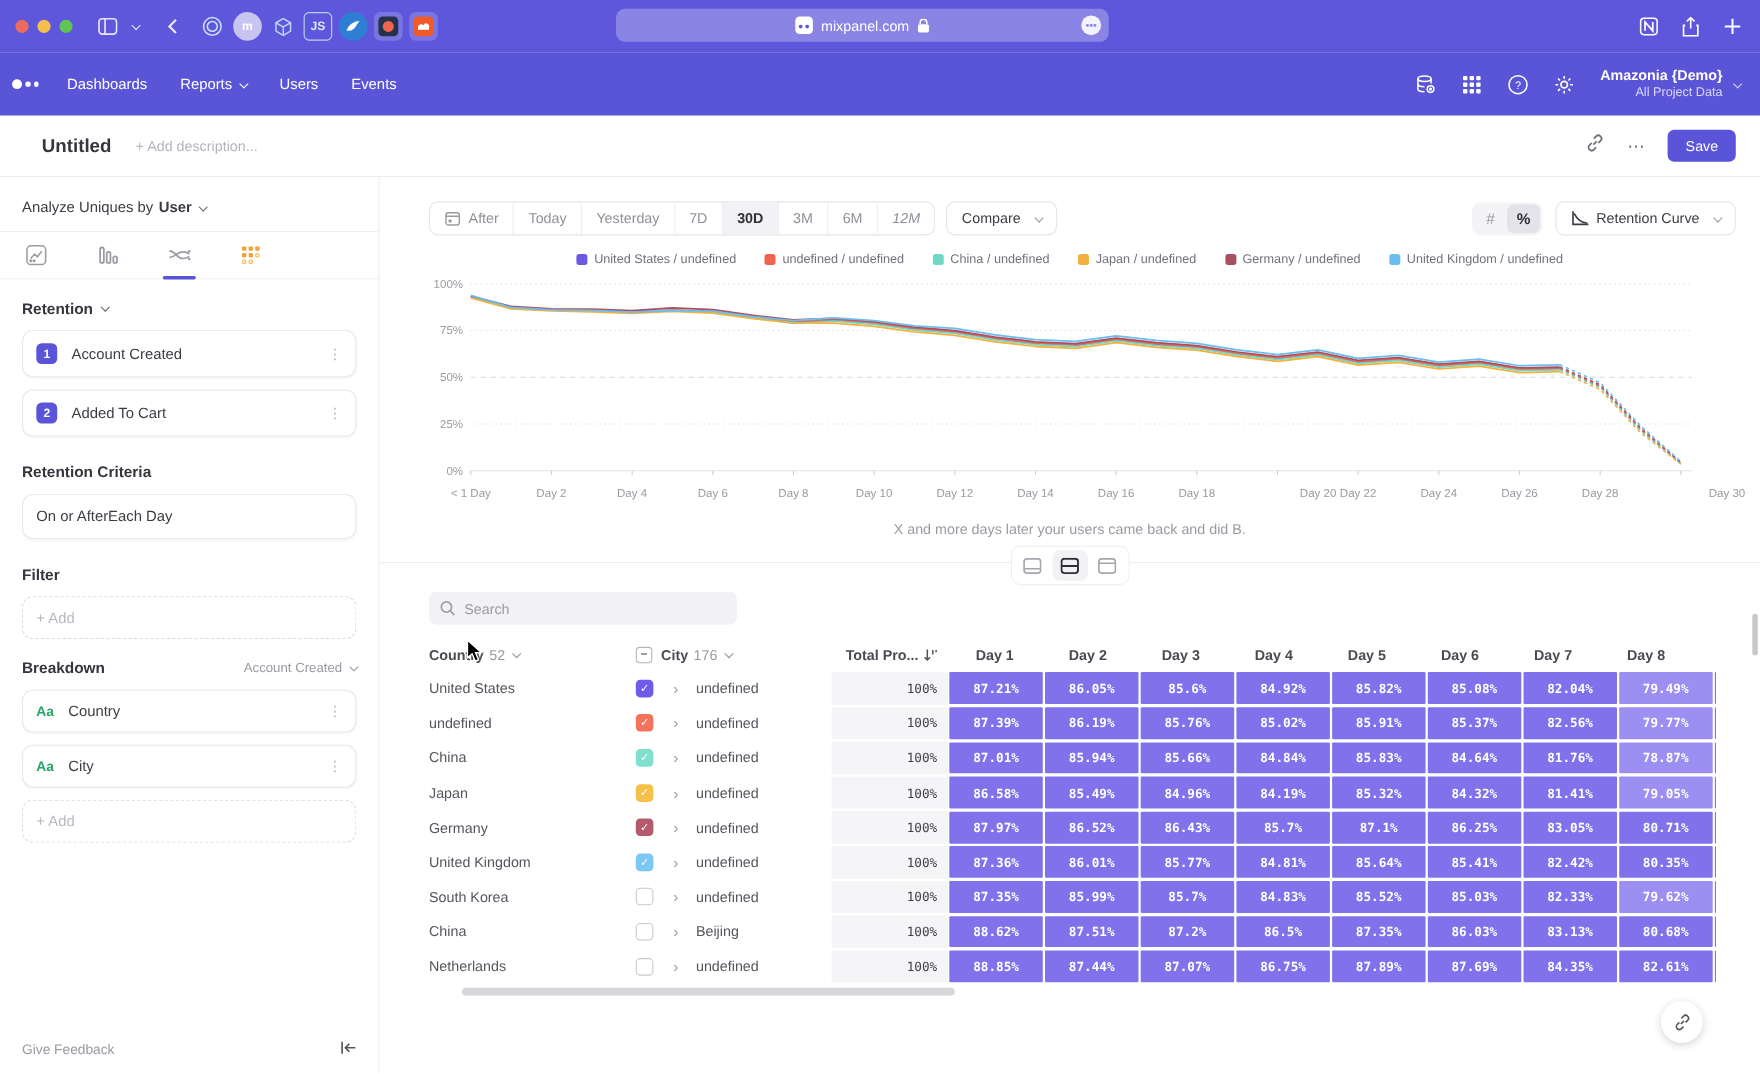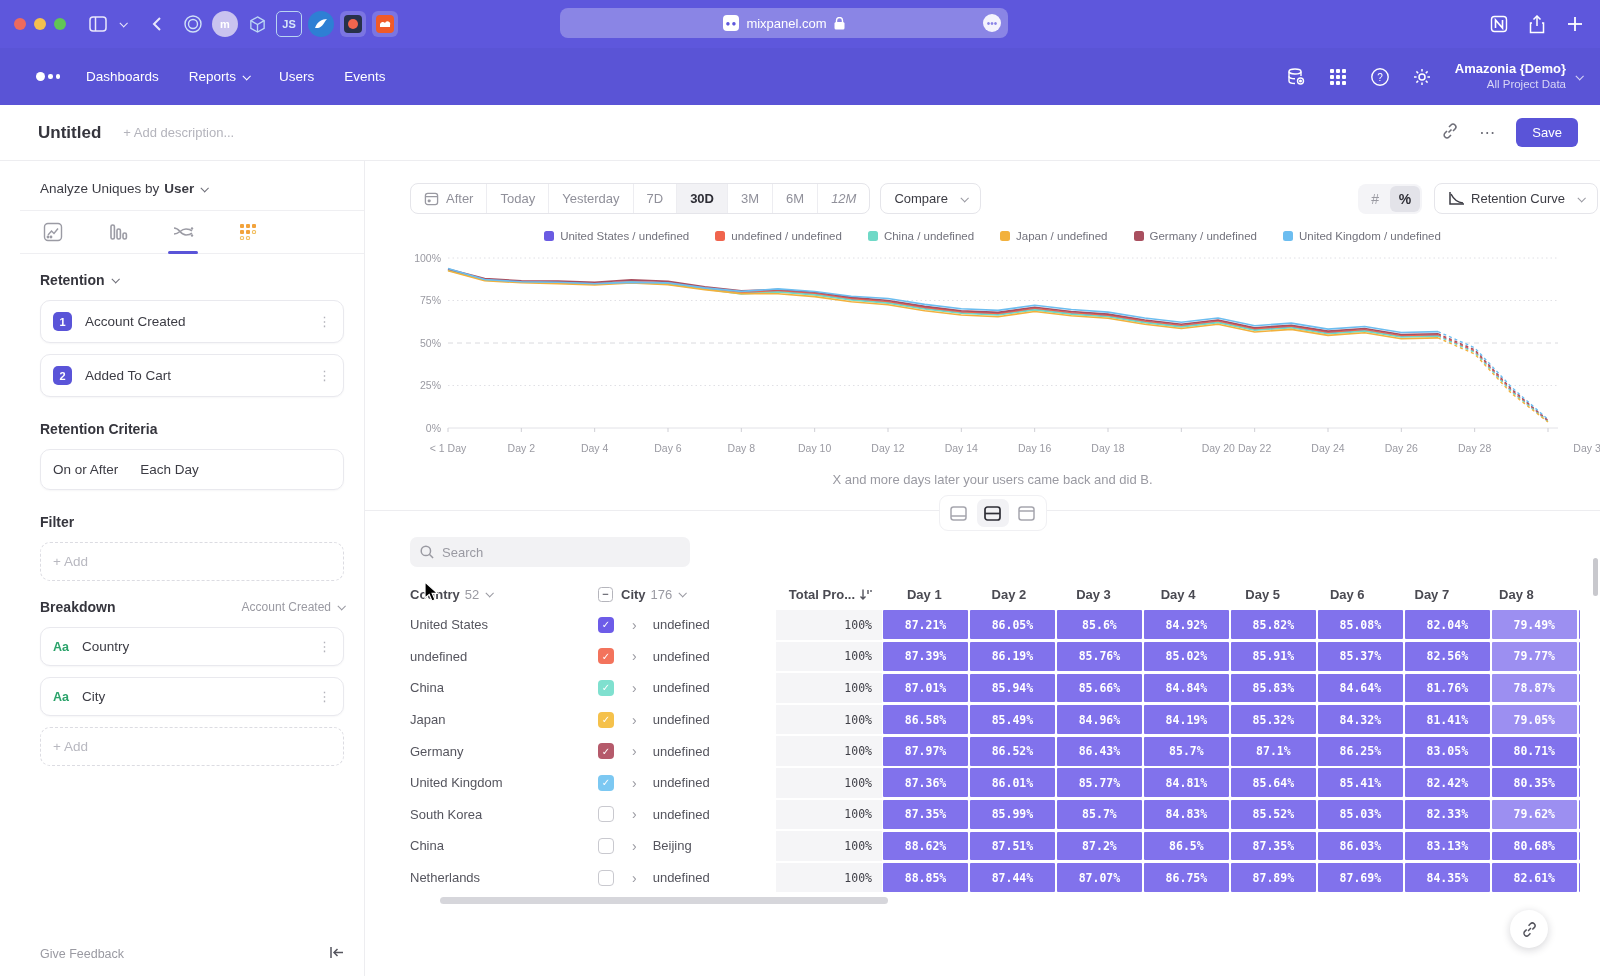--- a/index.html
+++ b/index.html
@@ -14,21 +14,21 @@
   .chrome-ic { color:#e9e7fb; display:flex; align-items:center; justify-content:center; width:28px; height:26px; margin-right:4px; }
   .ext-row { display:flex; align-items:center; gap:6px; margin-left:6px; }
   .ext { width:26px; height:26px; border-radius:6px; display:flex; align-items:center; justify-content:center; font-size:11px; font-weight:bold; }
   .url-pill { position:absolute; left:560px; top:8px; width:448px; height:30px; background:rgba(255,255,255,0.28); border-radius:8px;
     display:flex; align-items:center; justify-content:center; gap:7px; color:#fff; font-size:13px; }
   .url-fav { width:16px; height:16px; background:#fff; border-radius:4px; display:flex; align-items:center; justify-content:center; color:#5e57dc; font-size:8px; letter-spacing:1px; font-weight:bold; }
   .url-more { position:absolute; right:7px; top:6px; width:18px; height:18px; border-radius:50%; background:#f4f3fd; color:#8a84e6; font-size:10px; display:flex; align-items:center; justify-content:center; }
   .chrome-right { position:absolute; right:14px; display:flex; gap:16px; align-items:center; color:#f0effc; }
 
   
-  .app-nav { height:57px; background:#5a54d6; display:flex; align-items:center; padding:0 36px; position:relative; color:#fff; }
+  .app-nav { height:57px; background:#5a54d6; display:flex; align-items:center; padding:0 11px; position:relative; color:#fff; }
   .logo-dots { display:flex; align-items:center; gap:3px; margin-right:26px; }
   .logo-dots i { background:#fff; border-radius:50%; display:block; }
   .nav-item { color:#fff; font-size:13.5px; margin-right:30px; display:flex; align-items:center; cursor:pointer; }
   .nav-search { position:absolute; left:563px; width:437px; height:34px; top:11px; background:#4d47c6; border:1px solid #7b75e4; border-radius:8px;
     display:flex; align-items:center; justify-content:center; gap:9px; font-size:13px; color:#e6e4fa; }
   .nav-search .kbd { color:#aaa5ee; font-size:12px; }
   .nav-right { position:absolute; right:18px; display:flex; align-items:center; gap:20px; }
   .nav-ic { width:22px; height:22px; display:flex; align-items:center; justify-content:center; color:#fff; }
   .proj { text-align:right; line-height:1.25; margin-left:2px; }
   .proj .p1 { font-size:13px; font-weight:bold; }
@@ -38,40 +38,40 @@
     transform:rotate(45deg) translateY(-1px); display:inline-block; margin-left:7px; }
 
   
   .title-row { height:56px; border-bottom:1px solid #ededf0; display:flex; align-items:center; padding:0 24px 0 38px; position:relative; }
   .title { font-size:17px; font-weight:bold; color:#35353d; margin-right:22px; }
   .desc { font-size:13px; color:#b4b4bc; }
   .title-right { position:absolute; right:22px; display:flex; align-items:center; gap:20px; color:#6e6e78; }
   .save-btn { background:#5a54d8; color:#fff; font-size:13px; border:none; border-radius:6px; padding:7px 16px; cursor:pointer; }
 
   
-  .body-wrap { display:flex; height:815px;padding-left:20px; }
+  .body-wrap { display:flex; height:815px; }
   .sidebar { width:345px; border-right:1px solid #ededf0; position:relative; flex:none; }
   .main { flex:1; position:relative; }
 
   
   .sb-pad { padding:0 20px; }
   .analyze { padding:20px 20px 14px; font-size:13.5px; color:#3c3c44; display:flex; align-items:center; }
   .analyze b { margin-left:5px; }
   .tabs-row { border-top:1px solid #efeff2; border-bottom:1px solid #efeff2; display:flex; padding:0 22px; height:44px; align-items:center; gap:43px; position:relative; }
   .tab-ic { width:22px; height:22px; display:flex; align-items:center; justify-content:center; color:#9b9ba4; cursor:pointer; }
   .tab-underline { position:absolute; bottom:-1px; left:148px; width:30px; height:3px; background:#5a54d8; border-radius:2px; }
   .sb-section-title { font-size:14px; font-weight:bold; color:#35353d; display:flex; align-items:center; margin:18px 0 12px; }
   .sb-card { border:1px solid #e9e9ee; border-radius:10px; padding:11px 12px; display:flex; align-items:center; margin-bottom:11px;
     box-shadow:0 1px 2px rgba(30,30,60,0.04); background:#fff; font-size:13.5px; color:#3c3c44; }
   .step-badge { width:19px; height:19px; border-radius:5px; background:#5a54d8; color:#fff; font-size:11px; font-weight:bold;
     display:flex; align-items:center; justify-content:center; margin-right:13px; flex:none; }
   .kebab { margin-left:auto; color:#b2b2ba; font-size:13px; cursor:pointer; letter-spacing:0; }
   .aa { color:#2aa36a; font-size:12.5px; font-weight:bold; margin-right:13px; }
   .dashed-add { border:1px dashed #dcdce2; border-radius:10px; padding:11px 12px; color:#b8b8c0; font-size:13.5px; margin-bottom:11px; cursor:pointer; }
-  .crit-card { border:1px solid #e9e9ee; border-radius:10px; padding:12px; font-size:13.5px; color:#3c3c44; display:flex; gap:22px; margin-bottom:10px; box-shadow:0 1px 2px rgba(30,30,60,0.04); }
+  .crit-card { border:1px solid #e9e9ee; border-radius:10px; padding:12px; font-size:13.5px; color:#3c3c44; display:flex; margin-bottom:10px; box-shadow:0 1px 2px rgba(30,30,60,0.04); }
   .bd-head { display:flex; align-items:center; margin:18px 0 12px; }
   .bd-scope { margin-left:auto; font-size:12px; color:#9a9aa2; display:flex; align-items:center; }
   .sb-foot { position:absolute; bottom:14px; left:20px; right:20px; display:flex; align-items:center; justify-content:space-between; color:#9a9aa2; font-size:12.5px; }
 
   
   .toolbar { display:flex; align-items:center; padding:22px 22px 0 45px; }
   .seg-group { display:flex; border:1px solid #e5e5ea; border-radius:8px; overflow:hidden; background:#fff; }
   .seg { padding:7px 13px; font-size:13px; color:#90909a; border-right:1px solid #ededf1; display:flex; align-items:center; gap:7px; cursor:pointer; white-space:nowrap; }
   .seg:last-child { border-right:none;font-style:italic; }
   .seg.active { background:#f2f2f5; color:#2e2e36; font-weight:bold; }

